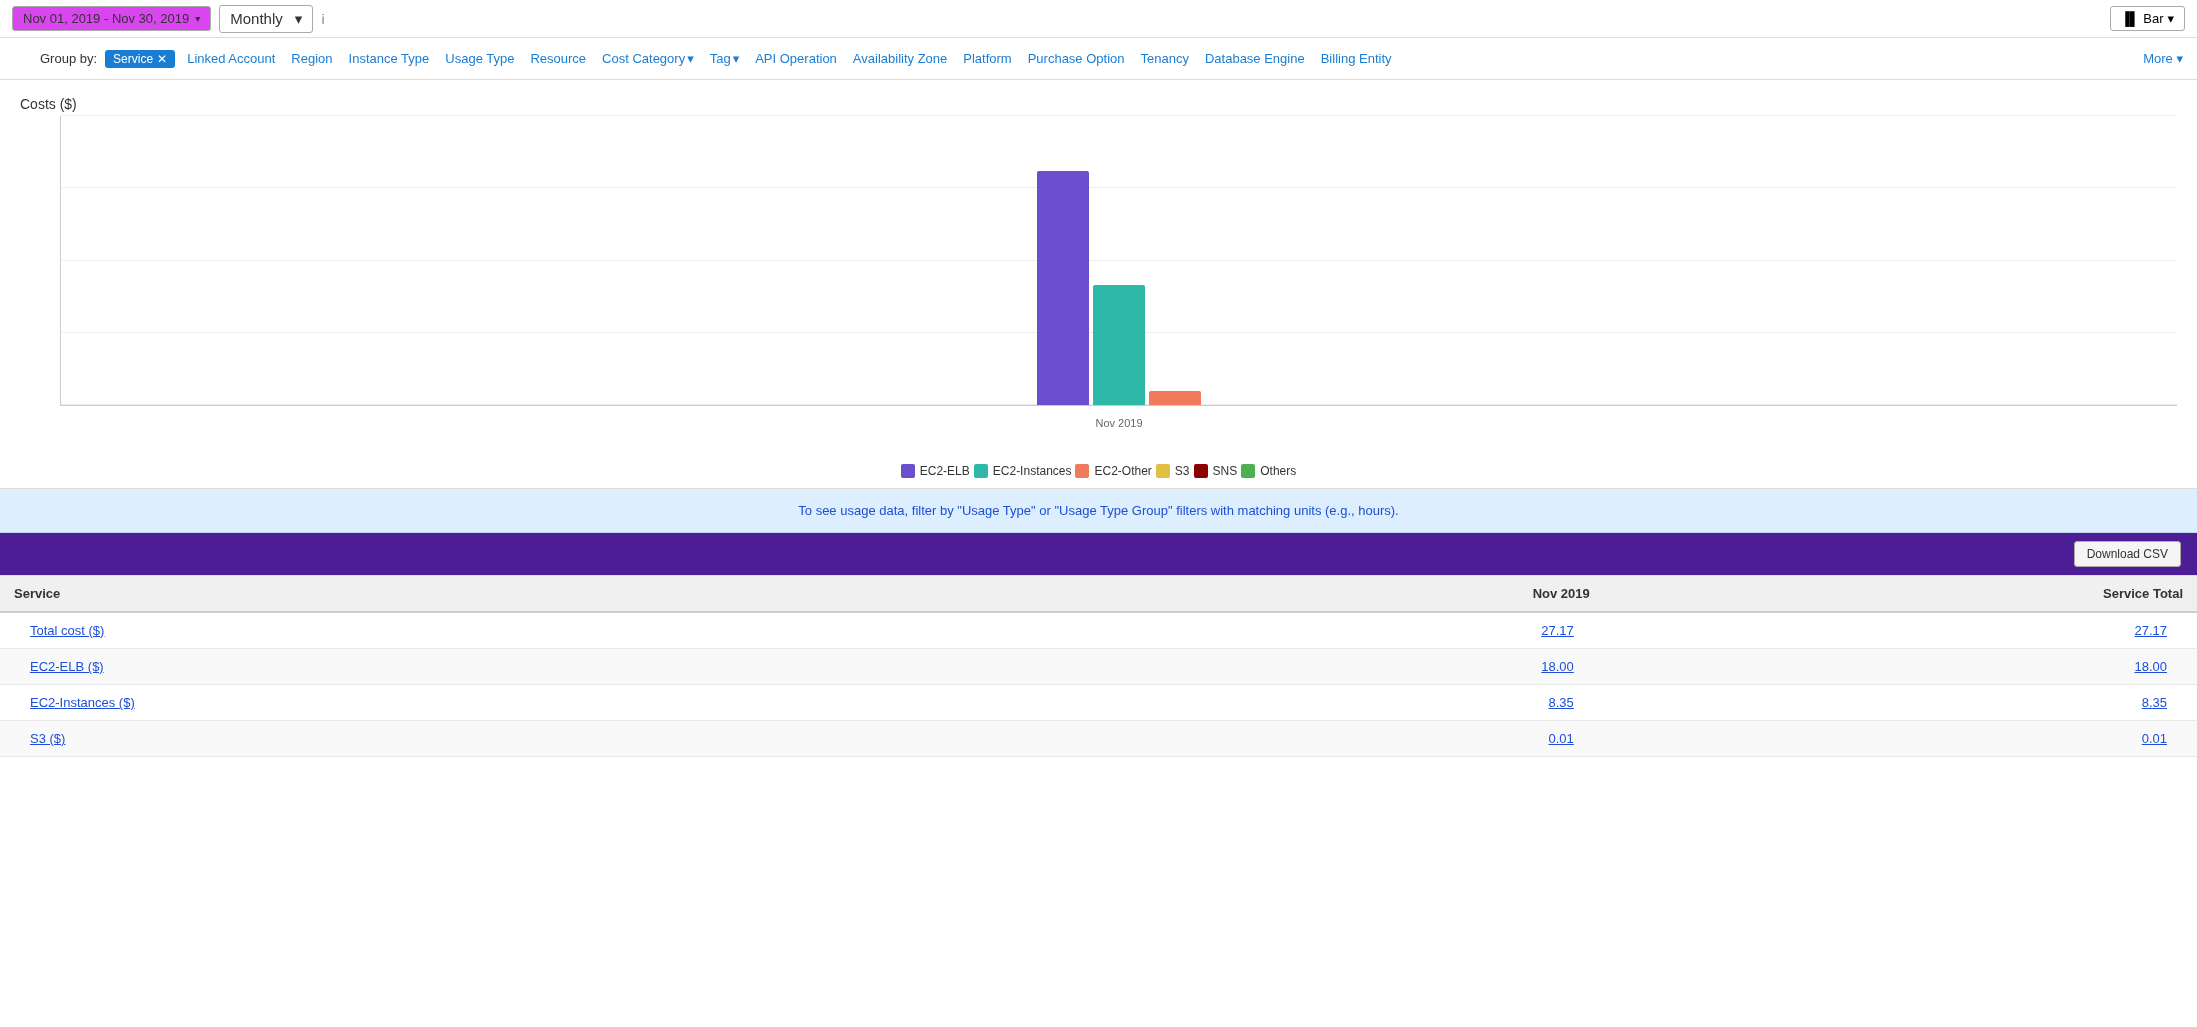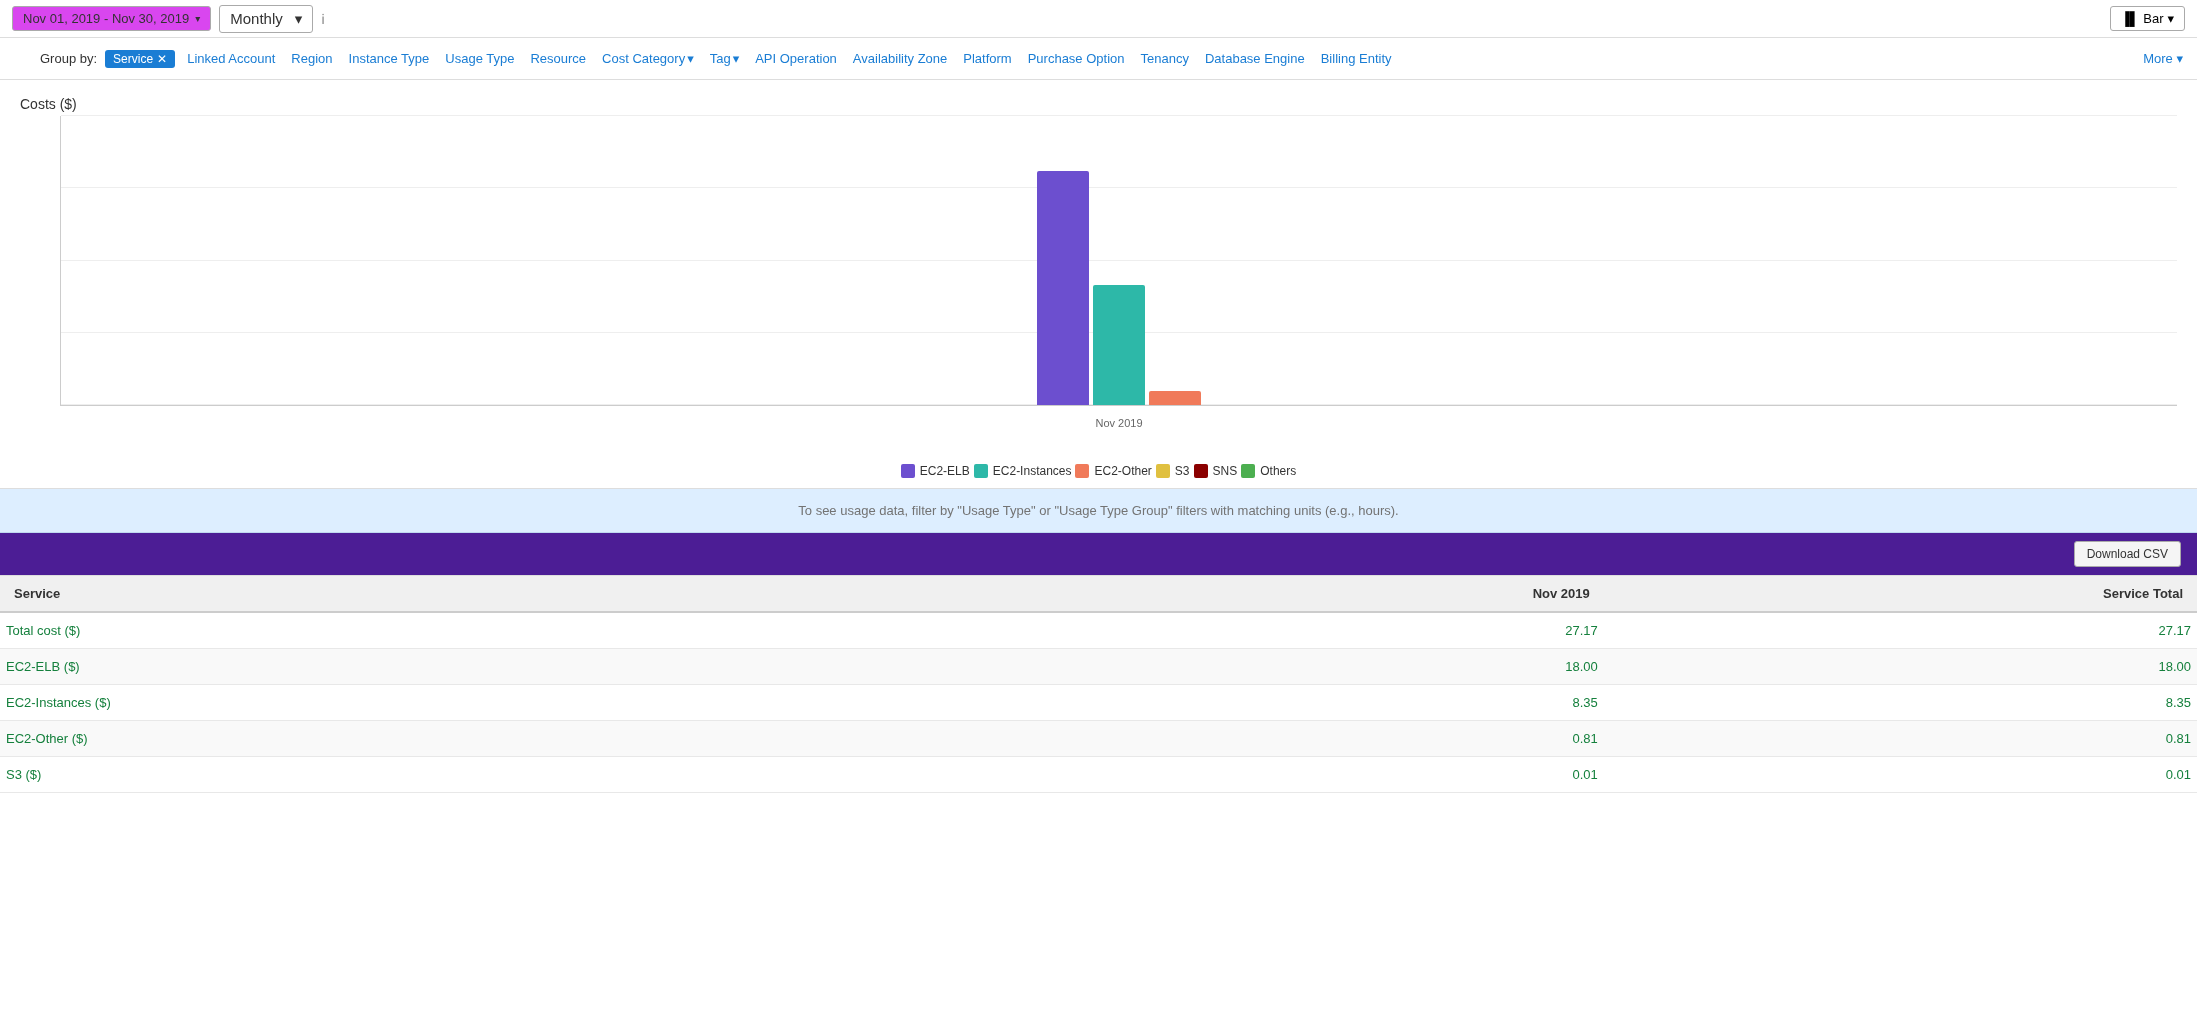--- a/index.html
+++ b/index.html
@@ -98,21 +98,21 @@
     .legend {
       display: flex; align-items: center; gap: 4px; justify-content: center;
       margin-top: 28px; flex-wrap: wrap;
     }
     .legend-item { display: flex; align-items: center; gap: 5px; font-size: 12px; color: #333; }
     .legend-dot { width: 14px; height: 14px; border-radius: 2px; }
 
     
     .info-banner {
       background: #ddeeff; padding: 14px 20px; text-align: center;
-      font-size: 13px; color: #737373; border-bottom: 1px solid #c0d8f0;
+      font-size: 13px; color: #1d4ed8; border-bottom: 1px solid #c0d8f0;
     }
 
     
     .download-bar {
       display: flex; justify-content: flex-end; padding: 8px 16px;
       background: #4c1d95; border-bottom: 1px solid #ddd;
     }
     .download-btn {
       border: 1px solid #aaa; background: #f5f5f5; padding: 5px 12px;
       font-size: 12px; cursor: pointer; border-radius: 3px; color: #333;
@@ -124,21 +124,21 @@
     }
     .data-table thead tr {
       background: #f0f0f0; border-bottom: 2px solid #ccc;
     }
     .data-table th {
       padding: 10px 14px; text-align: left; font-weight: 600; color: #333;
       white-space: nowrap;
     }
     .data-table th.right { text-align: right; }
     .data-table td {
-      padding: 10px 6px; border-bottom: 1px solid #e8e8e8; color: #15803d;
+      padding: 10px 30px; border-bottom: 1px solid #e8e8e8; color: #1d4ed8; text-decoration: underline;
     }
     .data-table td.right { text-align: right; }
     .data-table tbody tr:nth-child(even) { background: #f9f9f9; }
     .data-table tbody tr:nth-child(odd) { background: #fff; }
 
     .scrollbar-area { overflow-y: auto; max-height: 280px; }
 
     .col-service { width: 38%; }
     .col-nov { width: 35%; }
     .col-total { width: 27%; }
@@ -275,24 +275,19 @@
     <td class="col-service">EC2-ELB ($)</td>
     <td class="col-nov right">18.00</td>
     <td class="col-total right">18.00</td>
   </tr>
         <tr>
     <td class="col-service">EC2-Instances ($)</td>
     <td class="col-nov right">8.35</td>
     <td class="col-total right">8.35</td>
   </tr>
         <tr>
-    <td class="col-service">EC2-Other ($)</td>
-    <td class="col-nov right">0.81</td>
-    <td class="col-total right">0.81</td>
-  </tr>
-        <tr>
     <td class="col-service">S3 ($)</td>
     <td class="col-nov right">0.01</td>
     <td class="col-total right">0.01</td>
   </tr>
       </tbody>
   </table>
 </div>
 
 </body></html>

